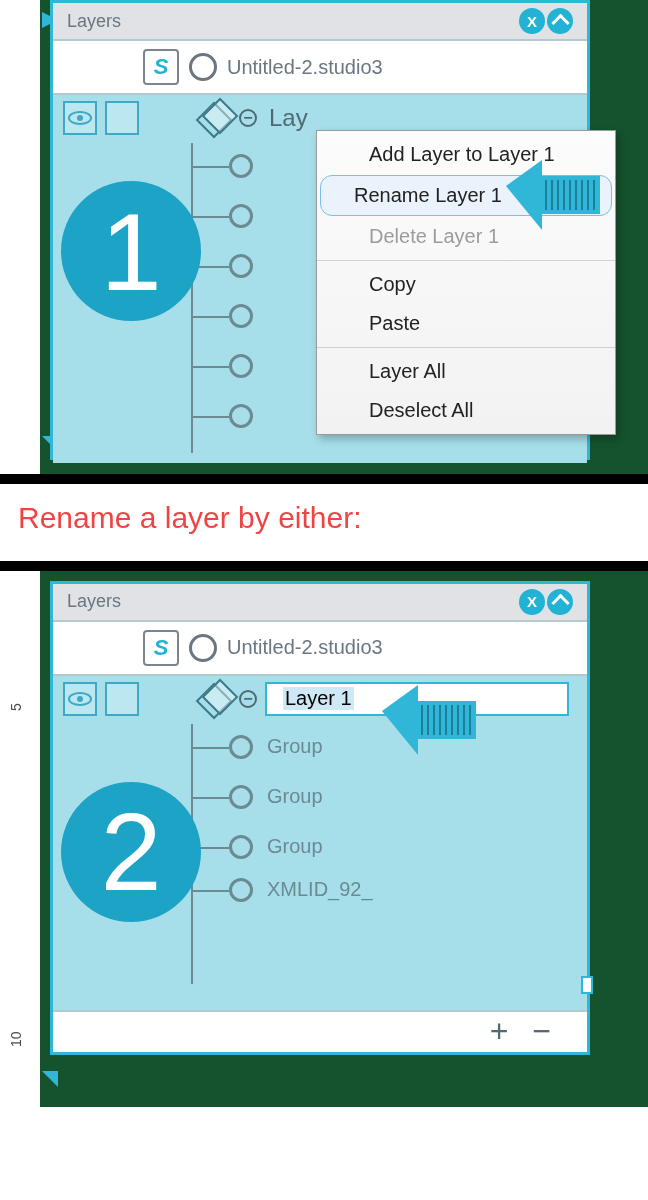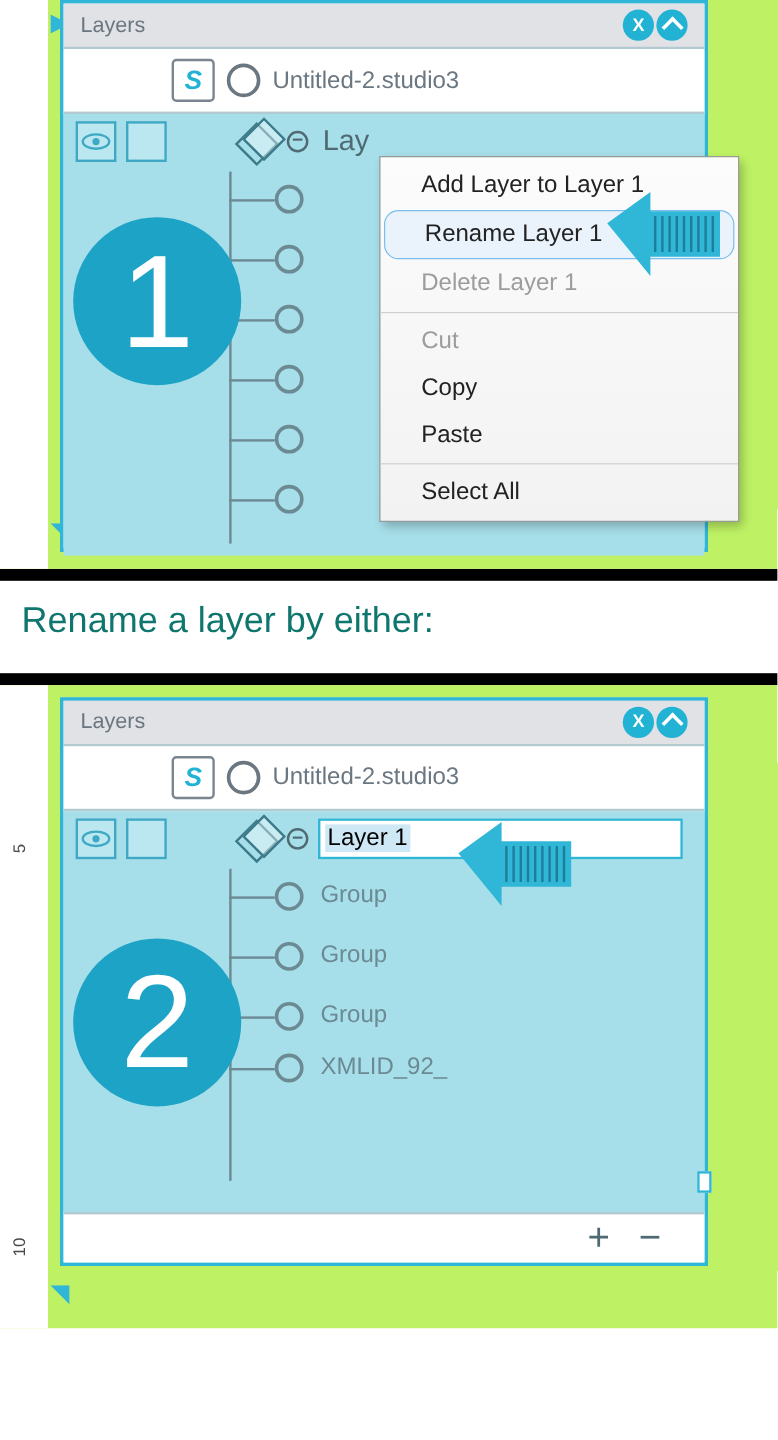--- a/index.html
+++ b/index.html
@@ -1,22 +1,22 @@
 <!DOCTYPE html>
 <html><head>
 <meta charset="utf-8">
 <style>
   * { box-sizing: border-box; margin: 0; padding: 0; }
   body { background: #fff; font-family: "Segoe UI", Helvetica, Arial, sans-serif; width: 648px; }
   .divider { height: 10px; background: #000; }
-  .caption-block { padding: 14px 18px 22px; font-size: 30px; line-height: 1.35; color: #0f766e; }
+  .caption-block { padding: 14px 18px 22px; font-size: 30px; line-height: 1.35; color: #ef4444; }
   .caption-block div { white-space: pre-wrap; }
 
   
-  .panel-wrap { position: relative; background: #bef264; padding: 0 12px 0 0; }
+  .panel-wrap { position: relative; background: #14532d; padding: 0 12px 0 0; }
   .ruler-left {
     position: absolute; left: 0; top: 0; bottom: 0; width: 40px;
     background: #fff;
   }
   .ruler-num {
     position: absolute; left: 8px; width: 30px; font-size: 14px; color: #4a4a4a;
     transform: rotate(-90deg); transform-origin: left top;
   }
   .panel-outer {
     margin-left: 50px;
@@ -110,39 +110,39 @@
     color:#6c8a93; font-size:20px;
   }
   .child-row::before {
     content:""; position:absolute; left:-38px; top:50%; width:38px; height:2px; background:#6c8a93;
   }
   .child-circle { width:24px; height:24px; border:3px solid #6c8a93; border-radius:50%; }
 
   .rename-input {
     flex: 1; margin-right: 18px;
     border: 2px solid #30b6d6; background:#fff; height:34px;
-    display:flex; align-items:center; padding-left:4px;
+    display:flex; align-items:center; padding-left:16px;
     font-size:20px; color:#000;
   }
   .rename-input span { background:#cfe8f5; padding:0 2px; }
 
   
   .context-menu {
     position: absolute;
     width: 300px;
     background: linear-gradient(#fcfcfc,#f2f2f2);
     border: 1px solid #9a9a9a;
     box-shadow: 3px 4px 8px rgba(0,0,0,0.25);
     font-size: 20px;
     color:#222;
   }
   .cm-section { border-top:1px solid #d0d0d0; padding:4px 0;}
   .cm-section:first-child { border-top:none; }
   .cm-item {
-    padding: 8px 18px 8px 34px;
+    padding: 8px 18px 8px 52px;
   }
   .cm-item.highlight {
     border:1px solid #7abdf0; background:#eaf3fb; border-radius:12px; margin:1px 3px;
     padding-left:33px;
   }
   .cm-item.disabled { color:#9c9c9c; }
 
   
   .step-circle {
     position:absolute; width:140px; height:140px; border-radius:50%;
@@ -237,26 +237,26 @@
     </div>
   </div>
 
   <div class="context-menu" style="left:316px; top:130px;">
     <div class="cm-section">
       <div class="cm-item">Add Layer to Layer 1</div>
       <div class="cm-item highlight">Rename Layer 1</div>
       <div class="cm-item disabled">Delete Layer 1</div>
     </div>
     <div class="cm-section">
-      <div class="cm-item disabled">Cut</div>
       <div class="cm-item">Copy</div>
       <div class="cm-item">Paste</div>
     </div>
     <div class="cm-section">
-      <div class="cm-item">Select All</div>
+      <div class="cm-item">Layer All</div>
+      <div class="cm-item">Deselect All</div>
     </div>
   </div>
 
   <div class="arrow-wrap" style="left:504px; top:158px;">
     <svg viewBox="0 0 100 80">
       <polygon class="arrow-tip" points="2,28 38,2 38,18 96,18 96,56 38,56 38,72"></polygon>
       <g class="arrow-hatch">
         <line x1="42" y1="22" x2="42" y2="52"></line>
           <line x1="48" y1="22" x2="48" y2="52"></line>
         <line x1="54" y1="22" x2="54" y2="52"></line>

